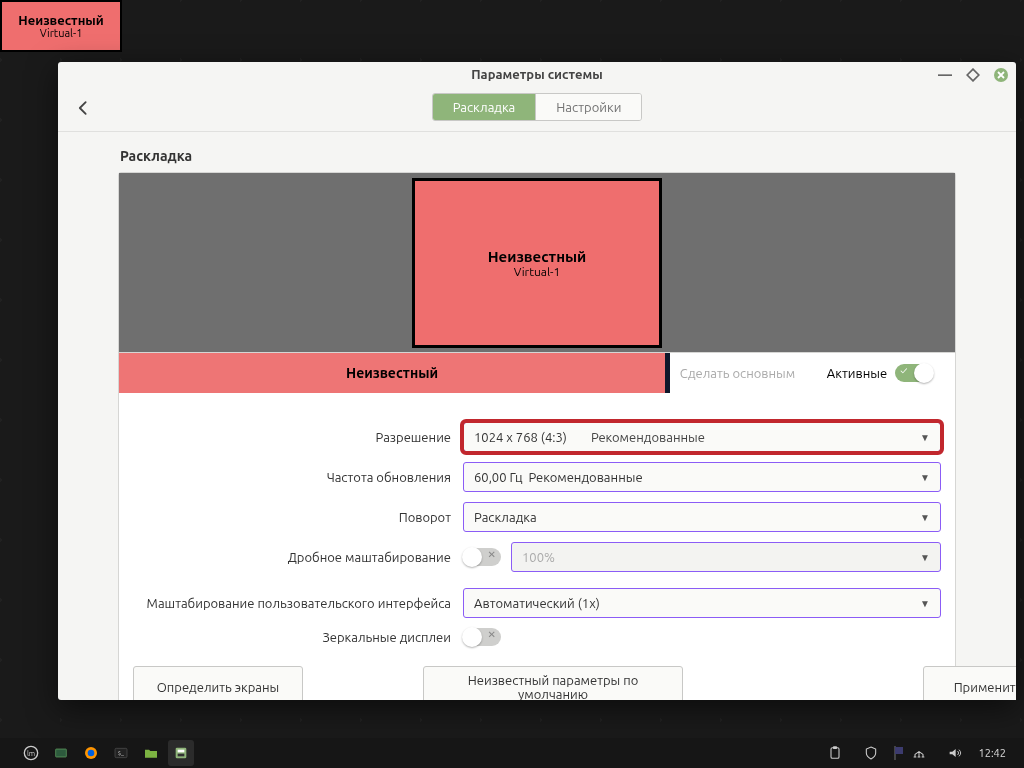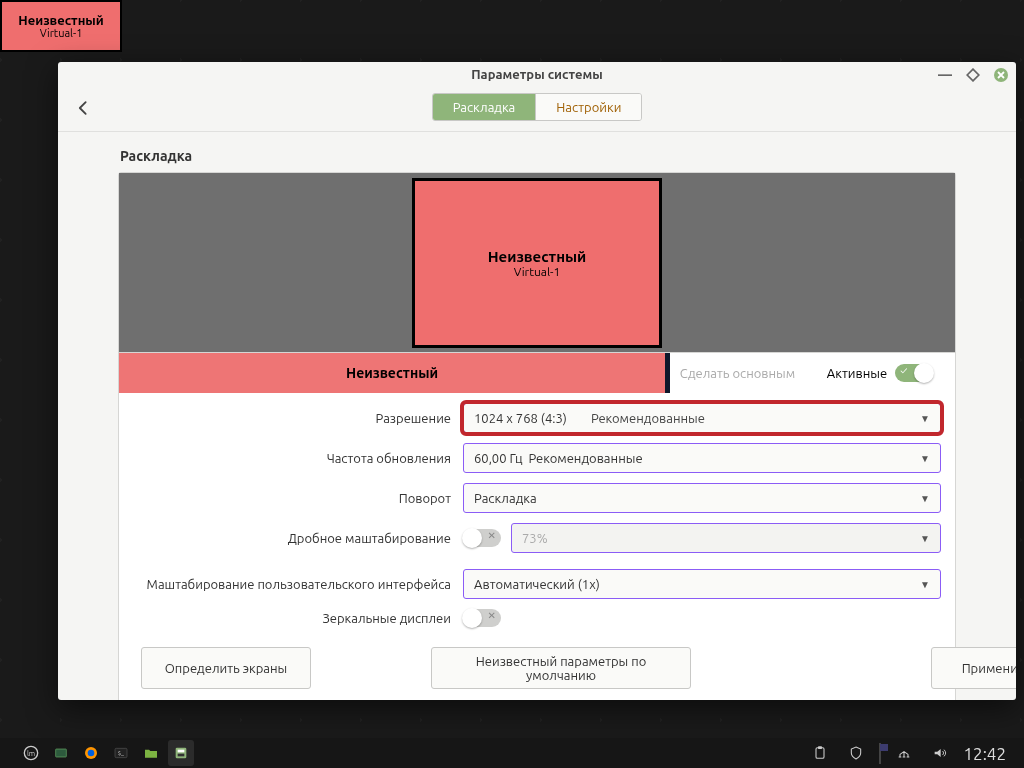--- a/index.html
+++ b/index.html
@@ -45,21 +45,21 @@
   }
   .wc { width: 14px; height: 14px; display:flex; align-items:center; justify-content:center; color:#666; cursor:pointer; font-size:14px; }
   .wc.close { color: #87a556; }
 
   .toolbar {
     height: 50px; display:flex; align-items:center; justify-content:center; position:relative;
     border-bottom: 1px solid #e0e0de;
   }
   .back-btn { position:absolute; left:14px; top:14px; width:24px; height:24px; display:flex; align-items:center; justify-content:center; cursor:pointer; color:#444; }
   .segmented { display:flex; border:1px solid #c8c8c6; border-radius:3px; overflow:hidden; }
-  .segmented button { border:none; background:#fafaf8; padding:6px 20px; font-size:13px; cursor:pointer; color:#a16207; }
+  .segmented button { border:none; background:#fafaf8; padding:6px 20px; font-size:13px; cursor:pointer; color:#737373; }
   .segmented button.active { background:#8fb57a; color:#fff; }
   .segmented button + button { border-left:1px solid #c8c8c6; }
 
   .content { flex:1; padding: 10px 60px 16px 60px; overflow:hidden; }
   .section-title { font-weight:bold; font-size:14px; color:#333; margin: 6px 0 8px 2px; }
 
   .panel {
     border:1px solid #d6d6d4; border-radius:3px; background:#fff;
   }
   .preview-area {
@@ -81,53 +81,53 @@
 
   .toggle { width:38px; height:18px; border-radius:10px; position:relative; }
   .toggle.on { background:#8fb57a; }
   .toggle.off { background:#cfcfcd; }
   .toggle .knob { position:absolute; top:-1px; width:20px; height:20px; border-radius:50%; background:#fff; box-shadow:0 1px 2px rgba(0,0,0,.3); }
   .toggle.on .knob { right:-1px; }
   .toggle.off .knob { left:-1px; }
   .toggle.off::after { content:"✕"; position:absolute; right:5px; top:1px; font-size:10px; color:#888; }
   .toggle.on::after { content:"✓"; position:absolute; left:5px; top:1px; font-size:10px; color:#fff; }
 
-  .form { padding: 10px 14px 0 14px; }
+  .form { padding: 29px 14px 0 14px; }
   .form-row { display:flex; align-items:center; margin-bottom:10px; }
   .form-row label { width: 330px; text-align:right; padding-right:12px; font-size:13px; color:#333; }
   .form-row .ctrl { flex:1; }
   .combo {
     width:100%; height:30px; border:1px solid #8b5cf6; border-radius:3px; background:#fafaf8;
     display:flex; align-items:center; padding:0 28px 0 10px; font-size:13px; color:#333; position:relative; cursor:pointer;
   }
   .combo .caret { position:absolute; right:10px; top:50%; transform:translateY(-50%); font-size:10px; color:#555; }
   .combo.disabled { color:#aaa; background:#f3f3f1; cursor:default; }
   .combo .sub { margin-left:24px; color:#444; }
   .hl { outline:4px solid #c1272d; outline-offset:-1px; }
 
   .inline-toggle { display:flex; align-items:center; gap:10px; }
   .inline-toggle .combo { flex:1; }
 
   .button-row { display:flex; gap:120px; padding:10px 14px 14px 14px; }
   .button-row .spacer { flex:1; }
   .btn { border:1px solid #c8c8c6; background:#fafaf8; border-radius:3px; padding:6px 18px; font-size:13px; cursor:pointer; color:#333; }
-  .button-row .btn:nth-child(1){ min-width:170px;margin-left:8px;}
+  .button-row .btn:nth-child(1){ min-width:170px;}
   .button-row .btn:nth-child(2){ min-width:260px;}
   .button-row .btn:nth-child(4){ min-width:130px;}
 
   
   .taskbar {
     position:absolute; left:0; right:0; bottom:0; height:30px;
     background:#161616; display:flex; align-items:center; padding:0 18px; color:#ddd;
   }
   .taskbar .tleft { display:flex; align-items:center; gap:4px; }
   .ticon { width:26px; height:26px; display:flex; align-items:center; justify-content:center; font-size:15px; cursor:pointer; border-radius:3px;}
   .ticon.active { background:#2b2b2b; }
   .ticon svg { width:16px; height:16px; }
-  .taskbar .tright { margin-left:auto; display:flex; align-items:center; gap:10px; font-size:17px; }
+  .taskbar .tright { margin-left:auto; display:flex; align-items:center; gap:10px; font-size:11px; }
   .flag { width:20px; height:13px; background:linear-gradient(#b22234 0 15%, #fff 15% 30%, #b22234 30% 45%, #fff 45% 60%, #b22234 60% 75%, #fff 75% 90%, #b22234 90%); position:relative; border:1px solid #444;}
   .flag::before{content:"";position:absolute;left:0;top:0;width:8px;height:7px;background:#3c3b6e;}
 </style>
 </head>
 <body>
 
 <div class="desk-display">
   <div class="l1">Неизвестный</div>
   <div class="l2">Virtual-1</div>
 </div>
@@ -218,21 +218,21 @@
           </div>
         </div>
 
         <div class="form-row">
           <label>Дробное маштабирование</label>
           <div class="ctrl inline-toggle">
             <div class="toggle off">
                 <div class="knob"></div>
               </div>
             <div class="combo disabled">
-              <span>73%</span>
+              <span>100%</span>
               <span class="caret">▼</span>
             </div>
           </div>
         </div>
 
         <div class="form-row" style="margin-top:16px;">
           <label>Маштабирование пользовательского интерфейса</label>
           <div class="ctrl">
             <div class="combo">
               <span>Автоматический (1x)</span>

